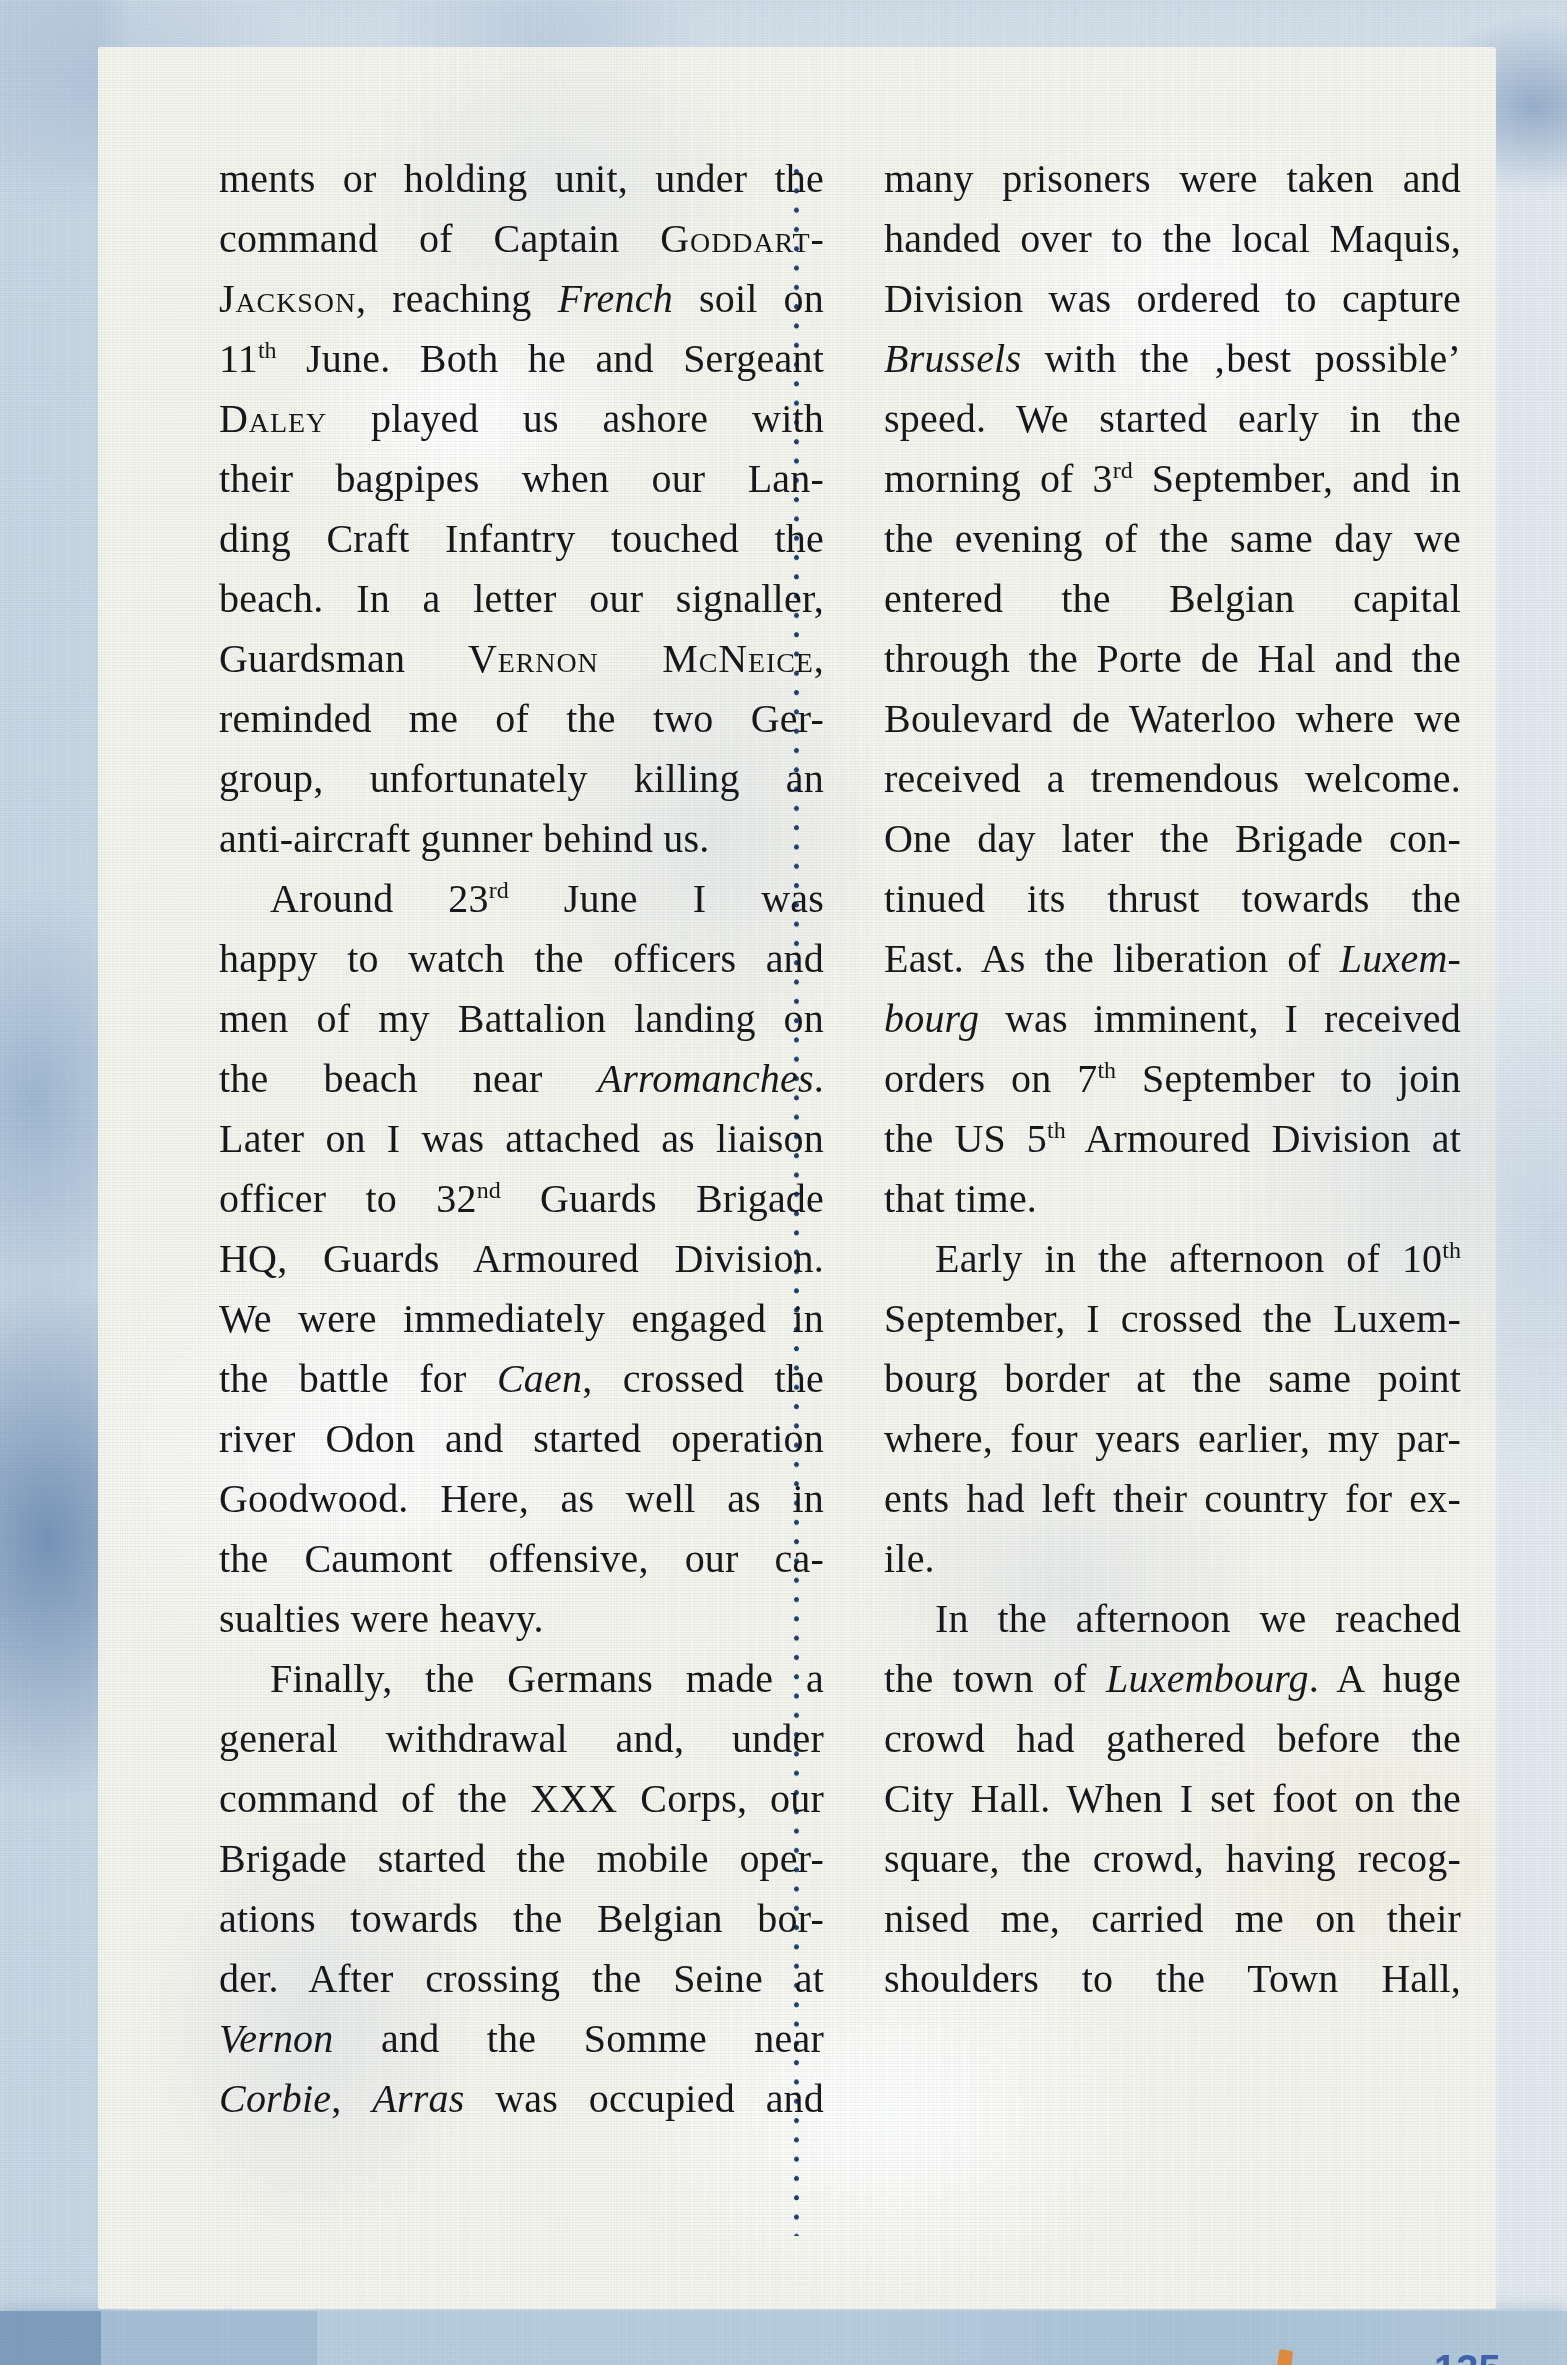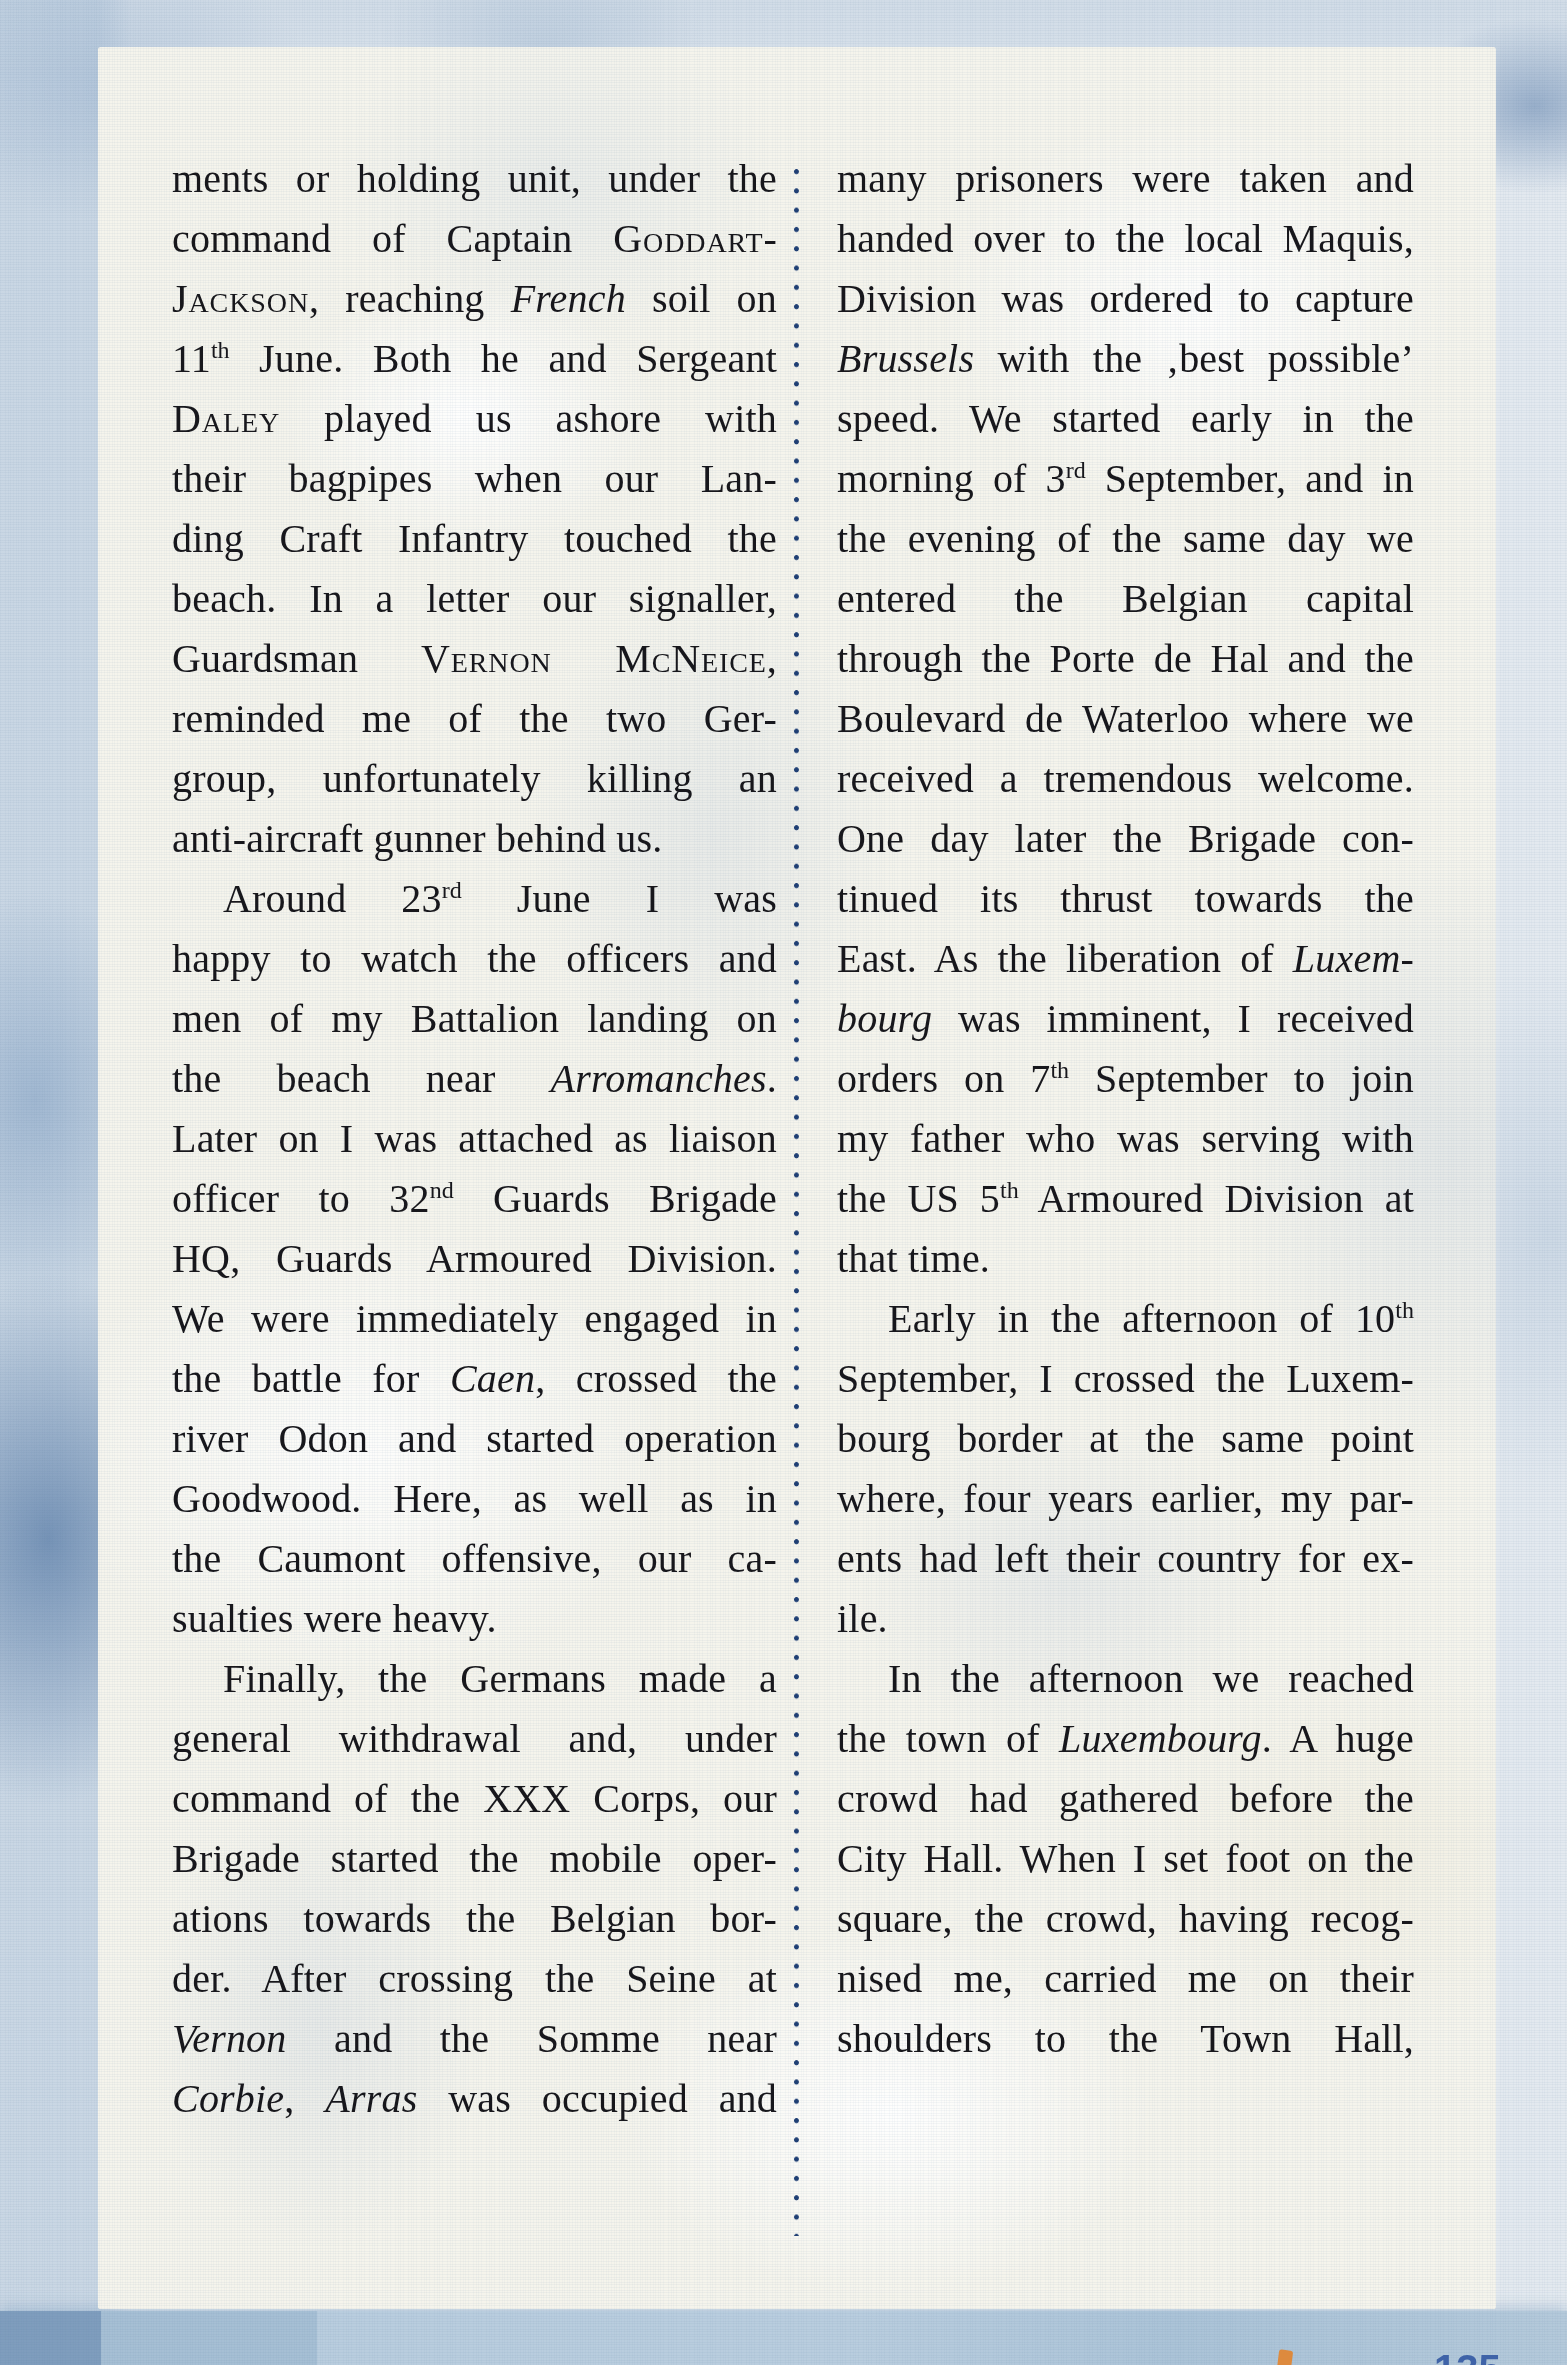--- a/index.html
+++ b/index.html
@@ -37,21 +37,21 @@
     radial-gradient(ellipse 246px 317px at 220px 1979px, rgba(215,221,226,.48), transparent 70%),
     radial-gradient(ellipse 369px 264px at 1275px 1803px, rgba(238,233,214,.40), transparent 70%),
     radial-gradient(ellipse 317px 229px at 457px 132px, rgba(221,227,230,.45), transparent 70%);}
 
   
   .divider{position:absolute;left:794px;top:169px;width:5.3px;height:2067px;
     background-image:radial-gradient(circle at 2.6px 2.6px, #1f3f74 2.1px, rgba(31,63,116,0) 3px);
     background-size:5.3px 19.3px;background-repeat:repeat-y;}
 
   
-  .col{position:absolute;top:149px;color:#17171c;}
+  .col{position:absolute;top:149px;color:#17171c;margin-left:47px;}
   .col-left{left:172px;width:605px;}
   .col-right{left:837px;width:577px;}
   .line{font-size:40px;line-height:60px;text-align:justify;text-align-last:justify;
         white-space:normal;letter-spacing:0.2px;}
   .line.last{text-align-last:left;}
   .line.first{text-indent:51px;}
   .line em{font-style:italic;}
   .line .sc{font-variant:small-caps;letter-spacing:0.9px;}
   .line sup{font-size:60%;line-height:0;vertical-align:super;letter-spacing:0;}
 
@@ -116,21 +116,20 @@
       <div class="line">the evening of the same day we</div>
       <div class="line">entered the Belgian capital</div>
       <div class="line">through the Porte de Hal and the</div>
       <div class="line">Boulevard de Waterloo where we</div>
       <div class="line">received a tremendous welcome.</div>
       <div class="line">One day later the Brigade con-</div>
       <div class="line">tinued its thrust towards the</div>
       <div class="line">East. As the liberation of <em>Luxem-</em></div>
       <div class="line"><em>bourg</em> was imminent, I received</div>
       <div class="line">orders on 7<sup>th</sup> September to join</div>
-      <div class="line">my father who was serving with</div>
       <div class="line">the US 5<sup>th</sup> Armoured Division at</div>
       <div class="line last">that time.</div>
       <div class="line first">Early in the afternoon of 10<sup>th</sup></div>
       <div class="line">September, I crossed the Luxem-</div>
       <div class="line">bourg border at the same point</div>
       <div class="line">where, four years earlier, my par-</div>
       <div class="line">ents had left their country for ex-</div>
       <div class="line last">ile.</div>
       <div class="line first">In the afternoon we reached</div>
       <div class="line">the town of <em>Luxembourg</em>. A huge</div>

